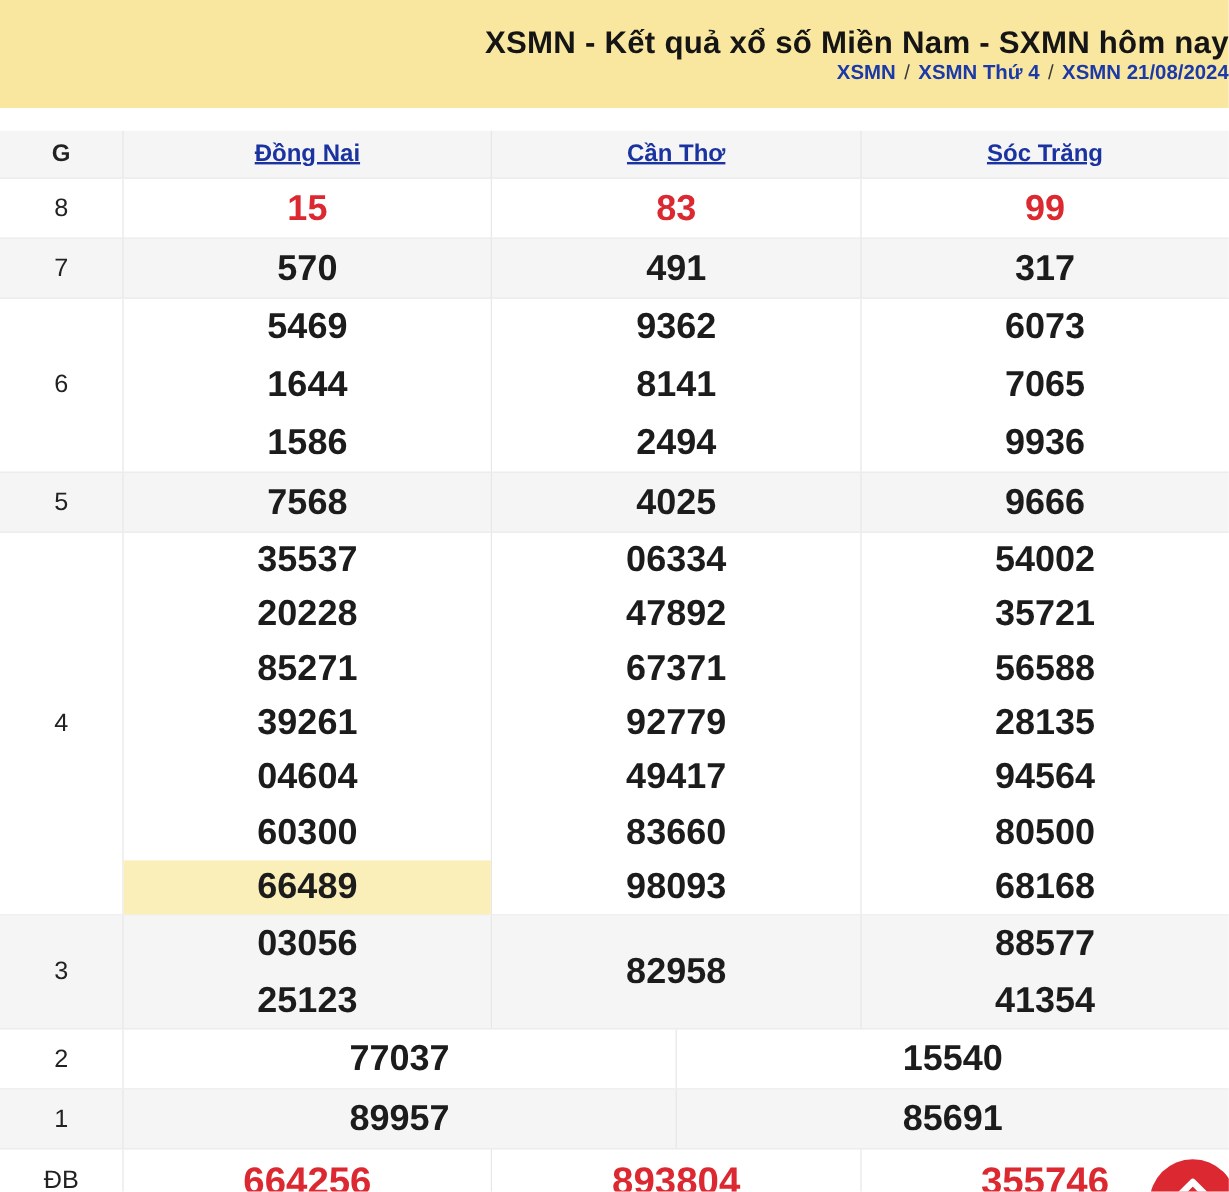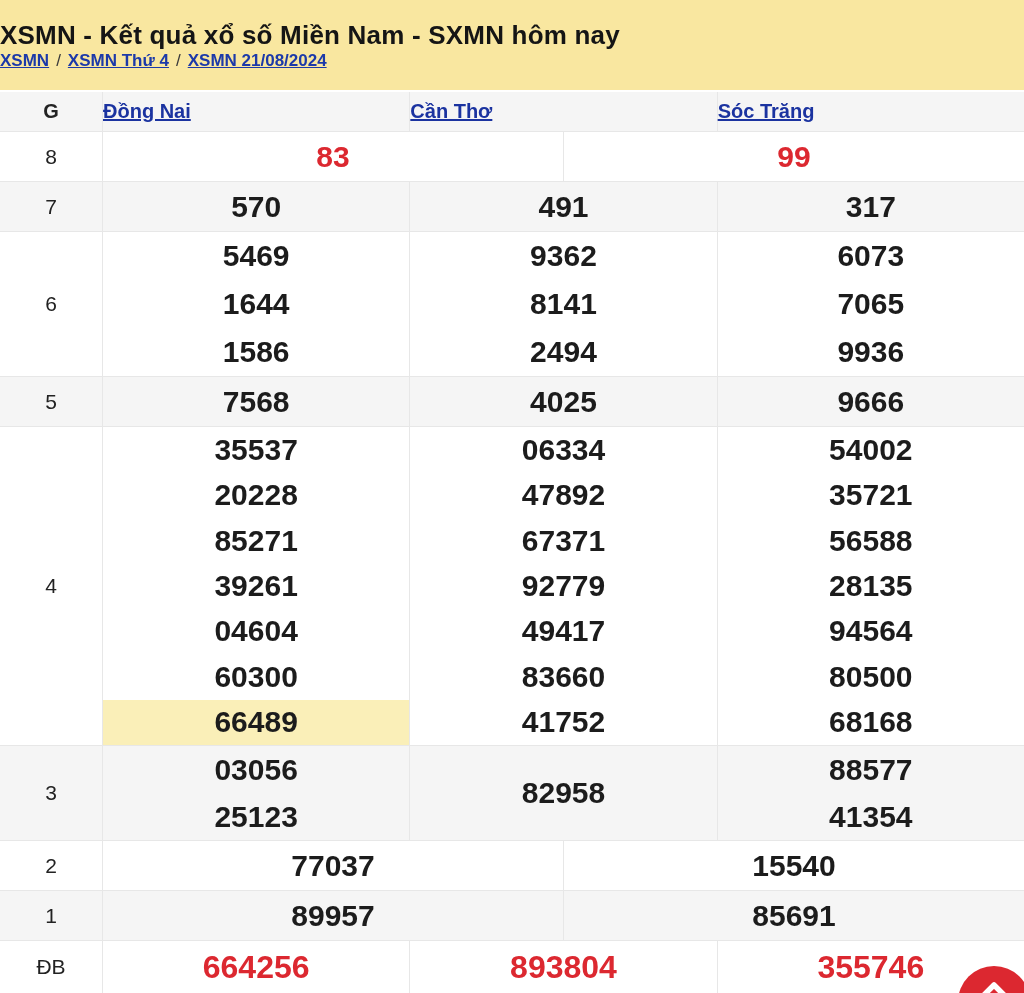--- a/index.html
+++ b/index.html
@@ -5,32 +5,32 @@
   :root{
     --c-banner-bg:#F9E7A0; --c-highlight-bg:#FAEFB8; --c-red:#DC2830;
     --c-link-blue:#1C39A9; --c-header-link-blue:#1B33A0; --c-stripe-gray:#F5F5F5;
     --c-text-dark:#1C1C1C; --c-border:#E7E7E7;
   }
   *{box-sizing:border-box;margin:0;padding:0}
   html,body{width:1024px;height:993px;overflow:hidden;background:#fff;
     font-family:"Liberation Sans", sans-serif;position:relative}
   
   .banner{height:90px;background:var(--c-banner-bg);display:flex;flex-direction:column;
-    align-items:flex-start;justify-content:center;gap:0;margin-bottom:2px}
+    align-items:flex-end;justify-content:center;gap:0;margin-bottom:19px}
   .title{font-size:26px;font-weight:700;color:#151515;letter-spacing:.2px}
   .breadcrumb{font-size:17px;font-weight:600}
-  .breadcrumb a{color:var(--c-link-blue);text-decoration:underline;cursor:pointer}
+  .breadcrumb a{color:var(--c-link-blue);cursor:pointer}
   .breadcrumb .sep{color:#3a3a3a;font-weight:400;padding:0 7px;text-decoration:none}
   
   .thead{display:flex;height:40px;background:var(--c-stripe-gray);
     border-bottom:1px solid var(--c-border)}
   .g-cell{width:103px;flex:0 0 103px;display:flex;align-items:center;justify-content:center;
     border-right:1px solid var(--c-border)}
   .g-cell .g-label{font-size:20px;font-weight:700;color:#222}
-  .th-prov{flex:1 1 0;display:flex;align-items:center;
+  .th-prov{flex:1 1 0;display:flex;align-items:center;justify-content:center;
     border-right:1px solid var(--c-border)}
   .th-prov:last-child{border-right:none}
   .th-prov a{color:var(--c-header-link-blue);font-size:20px;font-weight:700;
     text-decoration:underline;cursor:pointer}
   .tbody{display:flex;flex-direction:column;height:861px}
   .row{display:flex;border-bottom:1px solid var(--c-border);background:#fff}
   .row.stripe{background:var(--c-stripe-gray)}
   .row:last-child{flex:1;border-bottom:none}
   .lines-1{height:50px}.lines-2{height:95px}.lines-3{height:145px}.lines-7{height:319px}
   .prize-cell{width:103px;flex:0 0 103px;display:flex;align-items:center;justify-content:center;
@@ -70,20 +70,23 @@
       <a>Cần Thơ</a>
     </div>
     <div class="th-prov">
       <a>Sóc Trăng</a>
     </div>
   </div>
   <div class="tbody">
       <div class="row lines-1 red">
         <div class="prize-cell">8</div>
         <div class="num-cell">
+          <div class="num-line">15</div>
+        </div>
+        <div class="num-cell">
           <div class="num-line">83</div>
         </div>
         <div class="num-cell">
           <div class="num-line">99</div>
         </div>
       </div>
       <div class="row lines-1 stripe">
         <div class="prize-cell">7</div>
         <div class="num-cell">
           <div class="num-line">570</div>
@@ -136,21 +139,21 @@
           <div class="num-line">60300</div>
           <div class="num-line highlight">66489</div>
         </div>
         <div class="num-cell">
           <div class="num-line">06334</div>
           <div class="num-line">47892</div>
           <div class="num-line">67371</div>
           <div class="num-line">92779</div>
           <div class="num-line">49417</div>
           <div class="num-line">83660</div>
-          <div class="num-line">41752</div>
+          <div class="num-line">98093</div>
         </div>
         <div class="num-cell">
           <div class="num-line">54002</div>
           <div class="num-line">35721</div>
           <div class="num-line">56588</div>
           <div class="num-line">28135</div>
           <div class="num-line">94564</div>
           <div class="num-line">80500</div>
           <div class="num-line">68168</div>
         </div>

